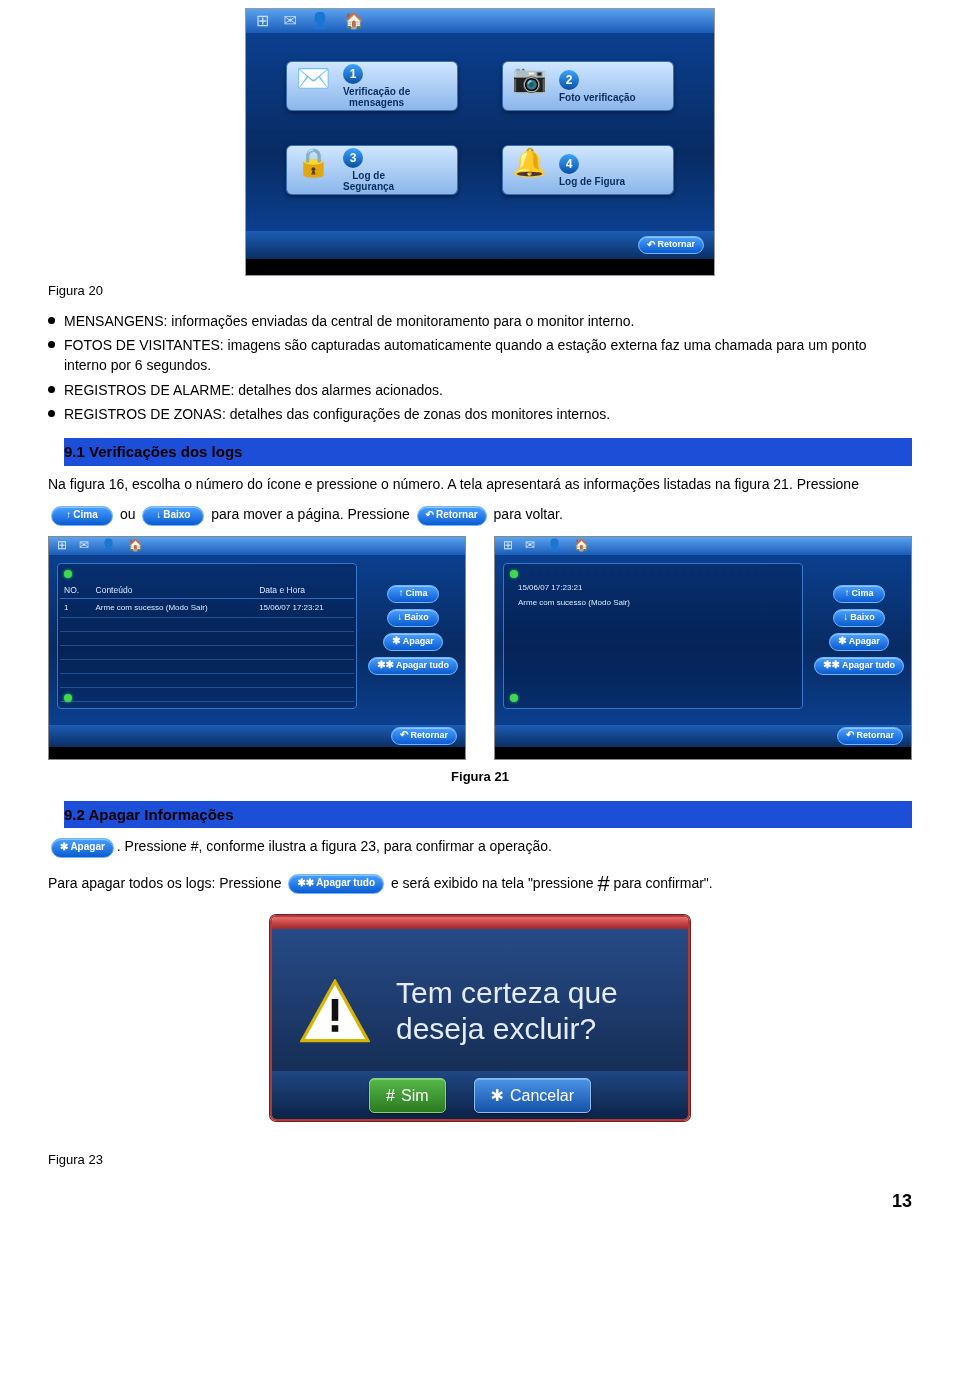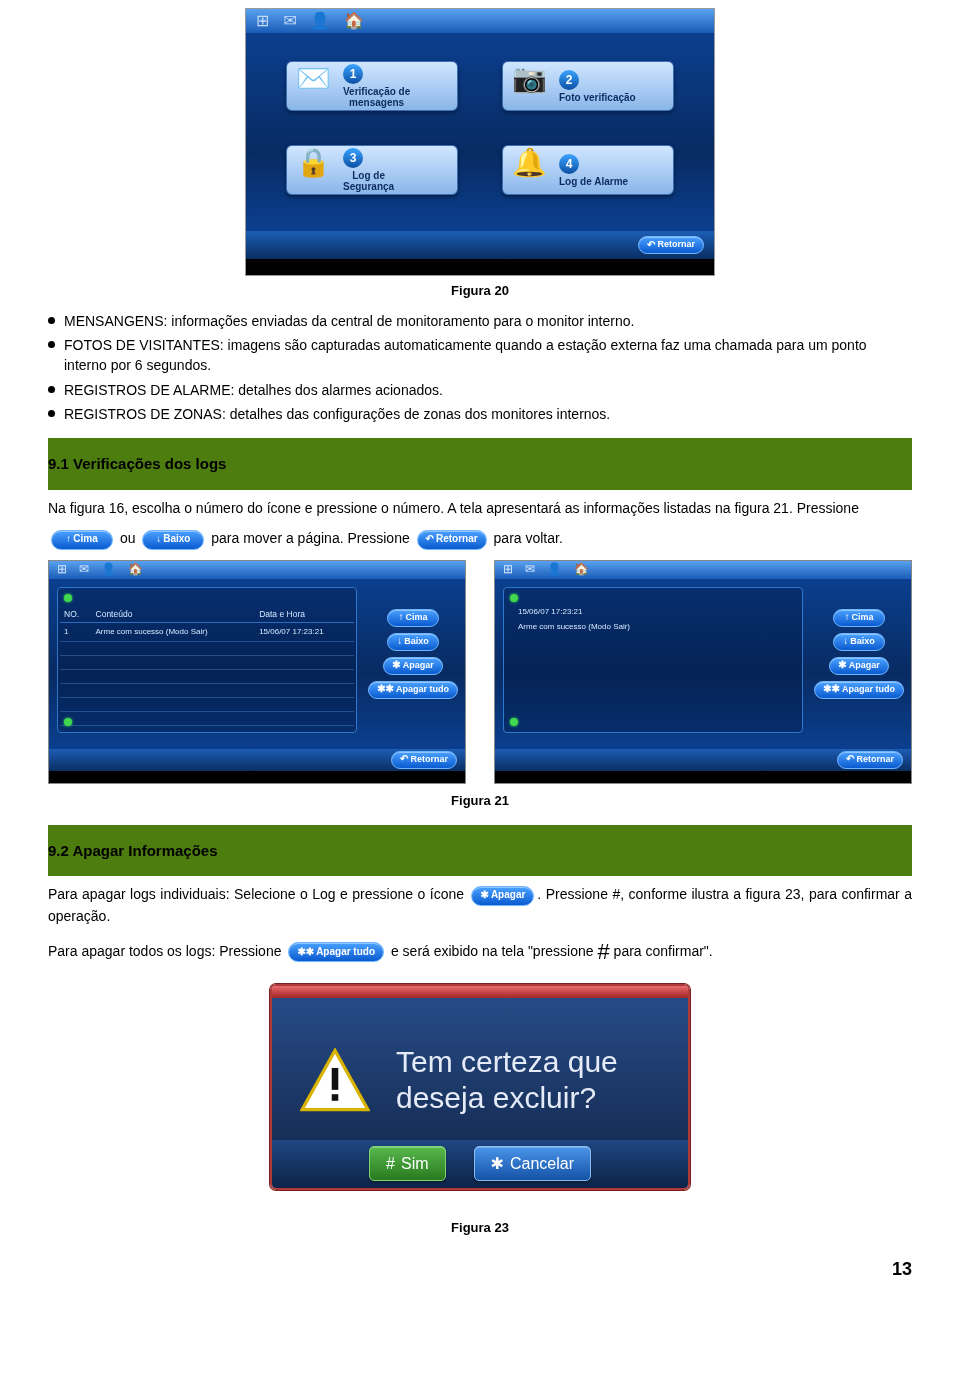--- a/index.html
+++ b/index.html
@@ -83,36 +83,36 @@
     background: linear-gradient(#4aa1ff, #0a5bd0);
     border: 1px solid #6fb6ff;
     color: #fff; font-size: 10px; font-weight: bold;
     box-shadow: inset 0 1px 0 rgba(255,255,255,.4);
     white-space: nowrap;
   }
   .pill.sm { min-width: 52px; height: 18px; font-size: 9px; }
   .pill .arr { font-size: 10px; }
 
   
-  .caption { text-align: center; font-weight: bold; font-size: 13px; margin: 4px 0 10px; }
+  .caption { text-align: left; font-weight: normal; font-size: 13px; margin: 4px 0 10px; }
 
   
   ul.disc { list-style: none; padding-left: 0; margin: 0 0 14px 0; }
   ul.disc li { position: relative; padding-left: 16px; margin-bottom: 4px; }
   ul.disc li::before {
     content: ""; position: absolute; left: 0; top: 6px;
     width: 7px; height: 7px; border-radius: 50%; background: #000;
   }
 
   
   h3.sec {
-    background: #4d7c0f;
+    background: #1d4ed8;
     font-size: 15px; font-weight: bold;
-    padding: 15px 0;
-    margin: 14px 0 8px 0;
+    padding: 3px 0;
+    margin: 14px 0 8px 16px;
   }
   h3.sec.indent { padding-left: 0; }
 
   
   .inline-pill { vertical-align: middle; margin: 0 3px; }
 
   p.para { margin: 6px 0 10px; text-align: justify; }
 
   
   .fig-row { display: flex; gap: 24px; justify-content: space-between; margin-top: 10px; }
@@ -264,21 +264,21 @@
           <div class="lbl">
             <span class="num">3</span>
             <span>Log de</span>
             <span>Segurança</span>
           </div>
         </div>
         <div class="tile">
           <div class="ico">🔔</div>
           <div class="lbl">
             <span class="num">4</span>
-            <span>Log de Alarme</span>
+            <span>Log de Figura</span>
           </div>
         </div>
       </div>
     </div>
     <div class="footer20">
       <span class="pill sm">
           <span class="arr">↶</span>
           <span>Retornar</span>
         </span>
     </div>
@@ -445,21 +445,20 @@
   </div>
 </div>
 
 <div class="fig-caption-row">
   <div class="cap">Figura 21</div>
 </div>
 
 <h3 class="sec indent">9.2    Apagar Informações</h3>
 
 <p class="para">
-  <span>Para apagar logs individuais: Selecione o Log e pressione o ícone</span>
   <span class="pill inline-pill">
       <span class="arr">✱</span>
       <span>Apagar</span>
     </span><span>. Pressione #, conforme ilustra a figura 23, para confirmar a operação.</span>
 </p>
 
 <p class="para">
   <span>Para apagar todos os logs: Pressione</span>
   <span class="pill inline-pill">
       <span class="arr">✱✱</span>

